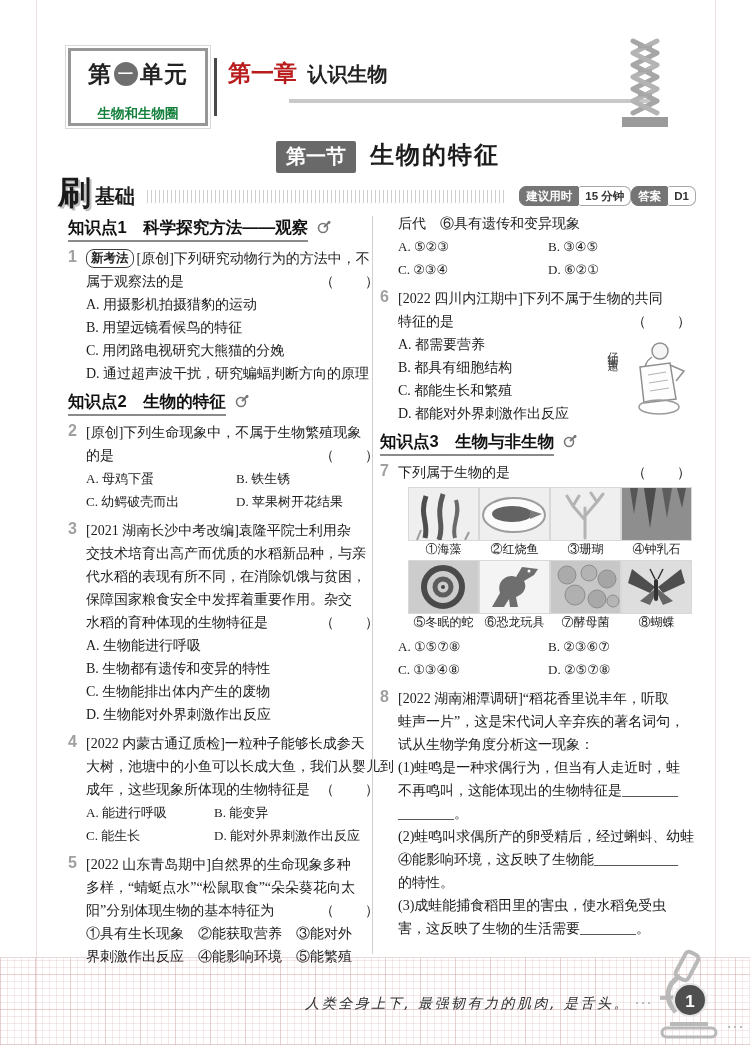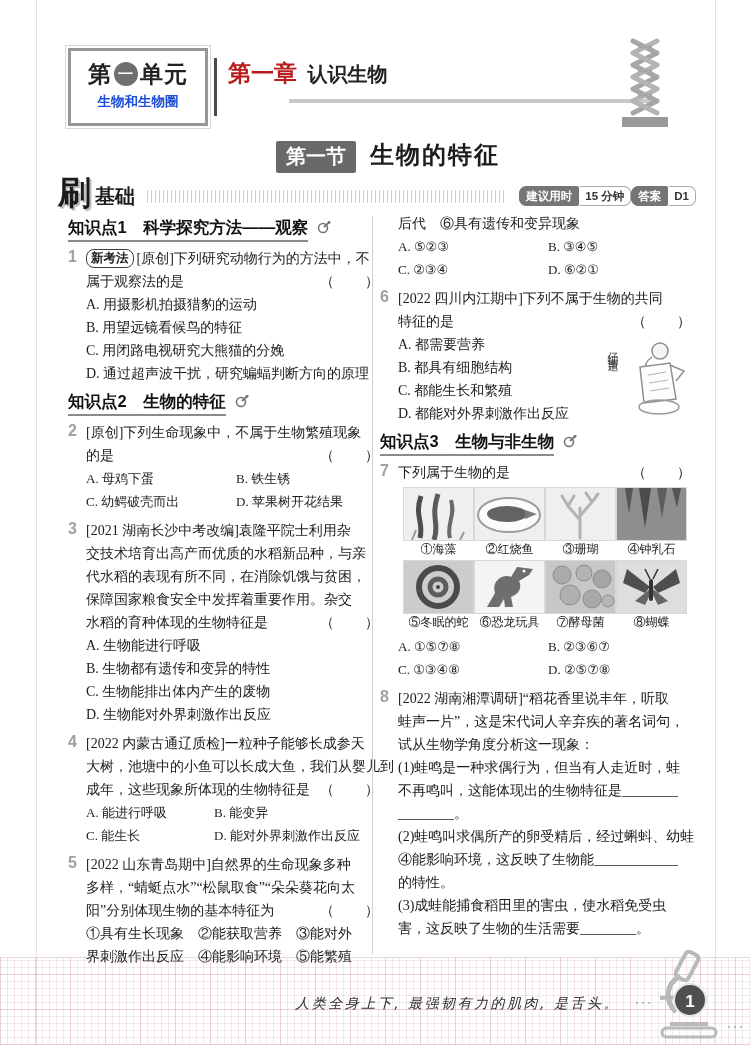--- a/index.html
+++ b/index.html
@@ -17,21 +17,21 @@
   .edge-line{position:absolute;top:0;bottom:0;width:1px;background:rgba(210,150,150,.30);}
   .edge-line.l{left:36px;} .edge-line.r{right:34px;}
 
   
   .unit-box{position:absolute;left:68px;top:48px;width:134px;height:72px;border:3px solid #979797;
     outline:1px solid #d9d9d9;outline-offset:2px;background:#fff;text-align:center;
     font-family:"Liberation Sans",sans-serif;}
   .unit-line1{margin-top:8px;font-size:23px;font-weight:900;letter-spacing:1px;color:#222;}
   .unit-circle{display:inline-block;width:24px;height:24px;border-radius:50%;background:#6f6f6f;
     color:#fff;font-size:15px;line-height:24px;vertical-align:3px;margin:0 2px;font-weight:bold;}
-  .unit-line2{margin-top:3px;font-size:13.5px;font-weight:bold;color:#1d4ed8;}
+  .unit-line2{margin-top:15px;font-size:13.5px;font-weight:bold;color:#15803d;}
   .hdr-divider{position:absolute;left:214px;top:58px;width:3px;height:58px;background:#4a4a4a;}
   .chapter{position:absolute;left:228px;top:58px;font-family:"Liberation Sans",sans-serif;white-space:nowrap;}
   .chapter .big{font-size:23px;font-weight:900;color:#b91c1c;}
   .chapter .sub{font-size:20px;font-weight:bold;color:#222;margin-left:6px;}
   .chapter-underline{position:absolute;left:289px;top:99px;width:370px;height:4px;background:#c9c9c9;}
   .dna-wrap{position:absolute;left:616px;top:38px;}
 
   
   .section-row{position:absolute;left:13px;top:139px;width:100%;text-align:center;white-space:nowrap;}
   .section-badge{display:inline-block;background:#696969;color:#fff;font-size:20px;font-weight:bold;
@@ -72,27 +72,27 @@
     font-family:"Liberation Sans",sans-serif;font-weight:bold;font-size:12.5px;line-height:17px;
     margin-right:3px;vertical-align:1px;}
 
   
   .q6{min-height:138px;}
   .q6-illo{position:absolute;right:-4px;top:50px;width:92px;text-align:center;}
   .q6-note{writing-mode:vertical-rl;font-size:11px;letter-spacing:3px;color:#444;
     position:absolute;left:0;top:6px;font-family:"DejaVu Sans",sans-serif;}
 
   
-  .img-grid{display:flex;justify-content:center;flex-wrap:wrap;margin:3px 0 2px;}
+  .img-grid{display:flex;justify-content:flex-end;flex-wrap:wrap;margin:3px 0 2px;}
   .img-cell{width:71px;text-align:center;margin-bottom:3px;}
   .img-box{width:69px;height:52px;border:1px solid #d8d8d8;background:#efefef;overflow:hidden;}
   .img-cap{font-size:12px;line-height:16px;white-space:nowrap;}
 
   
-  .footer-quote{position:absolute;right:130px;top:995px;font-size:14px;font-style:italic;
+  .footer-quote{position:absolute;right:120px;top:995px;font-size:14px;font-style:italic;
     letter-spacing:2.5px;color:#2e2e2e;font-family:"DejaVu Sans",sans-serif;white-space:nowrap;}
   .scope-wrap{position:absolute;right:20px;top:948px;}
   .dotline{position:absolute;height:2px;background:repeating-linear-gradient(90deg,#bbb 0 2px,transparent 2px 6px);}
   .dotline.a{right:100px;top:1002px;width:14px;}
   .dotline.b{right:6px;top:1026px;width:16px;}
 </style>
 </head>
 <body>
 
 <div class="page">

